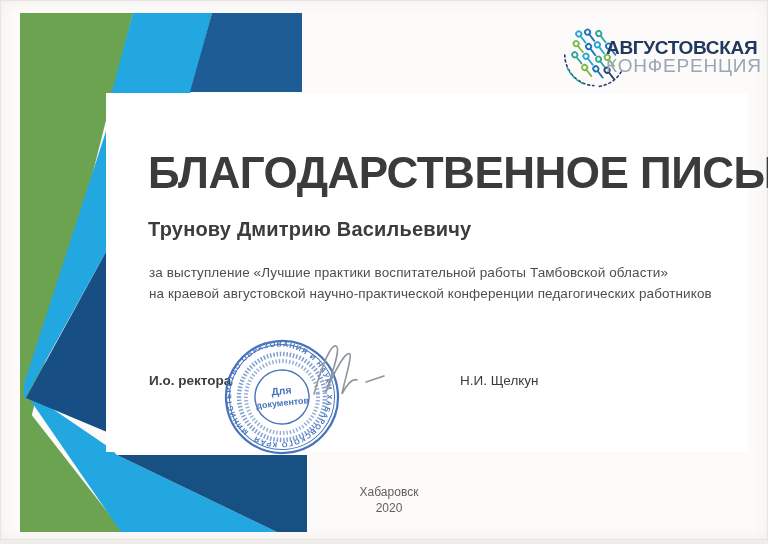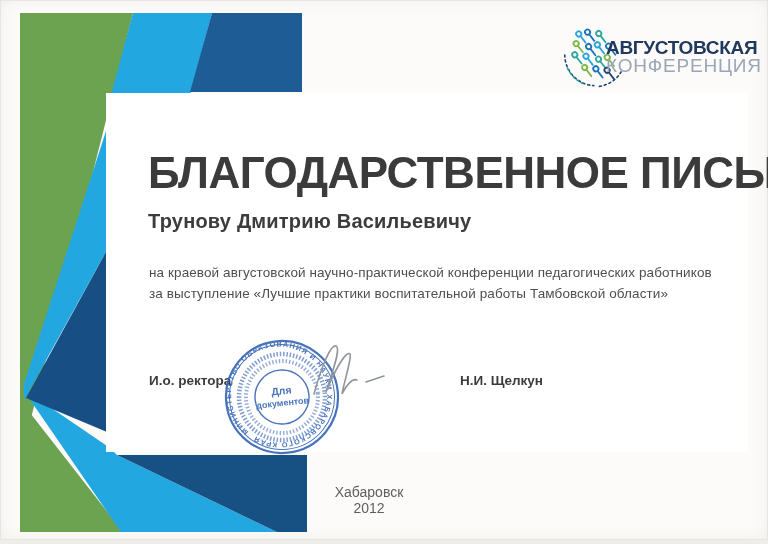--- a/index.html
+++ b/index.html
@@ -7,32 +7,32 @@
     position:relative;width:768px;height:540px;overflow:hidden;
     background:#FCFBF9;
     font-family:"Liberation Sans","DejaVu Sans",sans-serif;
     color:#3E3E3E;
     box-shadow:inset 0 0 1px 1px #E6E3DF, inset 0 0 16px rgba(60,55,50,.07);
   }
   .abs{position:absolute;}
   .decor{left:0;top:0;width:768px;height:544px;}
   .card{left:106px;top:93px;width:642px;height:359px;background:#FFFFFF;}
   .title{left:42px;top:55px;font-size:44px;font-weight:bold;letter-spacing:-.5px;color:#3B3B3B;white-space:nowrap;}
-  .recipient{left:42px;top:117px;font-size:20px;font-weight:bold;letter-spacing:.2px;color:#3C3C3C;white-space:nowrap;}
+  .recipient{left:42px;top:125px;font-size:20px;font-weight:bold;letter-spacing:.2px;color:#3C3C3C;white-space:nowrap;}
   .role{left:43px;top:143px;font-size:9.5px;color:#6A6A6A;letter-spacing:.1px;white-space:nowrap;}
   .body-text{left:43px;top:169px;font-size:13.5px;line-height:21px;color:#4E4E4E;letter-spacing:.1px;white-space:nowrap;}
   .sig-pos{left:43px;top:280px;font-size:13.5px;font-weight:bold;color:#3C3C3C;white-space:nowrap;}
-  .sig-name{left:354px;top:280px;font-size:13.5px;font-weight:bold;color:#3C3C3C;white-space:nowrap;text-align:center;}
+  .sig-name{left:354px;top:280px;font-size:13.5px;font-weight:normal;color:#3C3C3C;white-space:nowrap;text-align:center;}
   .logo-icon{left:556px;top:16px;width:80px;height:80px;}
   .logo-text{left:606px;top:38px;line-height:19px;white-space:nowrap;}
   .logo-line1{font-size:19px;font-weight:bold;color:#21395F;letter-spacing:-.3px;}
   .logo-line2{font-size:19px;color:#9AA6B6;letter-spacing:.8px;margin-top:-1px;text-align:center;}
   .stamp{left:221px;top:336px;width:122px;height:122px;opacity:.9;}
   .signature{left:300px;top:336px;width:110px;height:64px;}
-  .city-year{left:308px;top:484px;width:122px;text-align:center;font-size:14px;line-height:16px;color:#5E5E5E;}
+  .city-year{left:328px;top:484px;width:122px;text-align:center;font-size:12px;line-height:16px;color:#5E5E5E;}
 </style>
 </head>
 <body>
 
 <div class="page">
 
   <svg class="abs decor" viewBox="0 0 768 544" aria-hidden="true">
     <polygon points="20,13 133,13 20,462" fill="#6BA351"></polygon>
     <polygon points="20,400 123,532 20,532" fill="#6BA351"></polygon>
     <polygon points="133,13 212,13 190,95 111,95" fill="#23A7E1"></polygon>
@@ -90,22 +90,22 @@
   </svg>
   <div class="abs logo-text">
     <div class="logo-line1">АВГУСТОВСКАЯ</div>
     <div class="logo-line2">КОНФЕРЕНЦИЯ</div>
   </div>
 
   <div class="abs card">
     <div class="abs title">БЛАГОДАРСТВЕННОЕ ПИСЬМО</div>
     <div class="abs recipient">Трунову Дмитрию Васильевичу</div>
     <div class="abs body-text">
+      <div>за выступление «Лучшие практики  воспитательной работы Тамбовской области»</div>
       <div>на краевой августовской научно-практической конференции педагогических работников</div>
-      <div>за выступление «Лучшие практики  воспитательной работы Тамбовской области»</div>
     </div>
     <div class="abs sig-pos">И.о. ректора</div>
     <div class="abs sig-name">Н.И. Щелкун</div>
   </div>
 
   <svg class="abs stamp" viewBox="0 0 122 122" aria-hidden="true">
     <g transform="rotate(-6 61 61)" fill="none" stroke="#3565B5">
       <circle cx="61" cy="61" r="56" stroke-width="2.2"></circle>
       <circle cx="61" cy="61" r="52.5" stroke-width="1"></circle>
       <circle cx="61" cy="61" r="43" stroke-width="4.5" stroke-dasharray="1.5 1.8" opacity=".7"></circle>
@@ -122,16 +122,16 @@
 
   <svg class="abs signature" viewBox="0 0 110 64" aria-hidden="true">
     <g fill="none" stroke="#8F959C" stroke-width="1.6" stroke-linecap="round">
       <path d="M14,58 C20,36 30,8 36,10 C42,12 30,42 26,56 C34,36 46,14 50,18 C52,22 44,46 42,58 C46,50 52,42 57,44"></path>
       <path d="M66,46 L84,40"></path>
     </g>
   </svg>
 
   <div class="abs city-year">
     <div>Хабаровск</div>
-    <div>2012</div>
+    <div>2020</div>
   </div>
 
 </div>
 
 </body></html>

